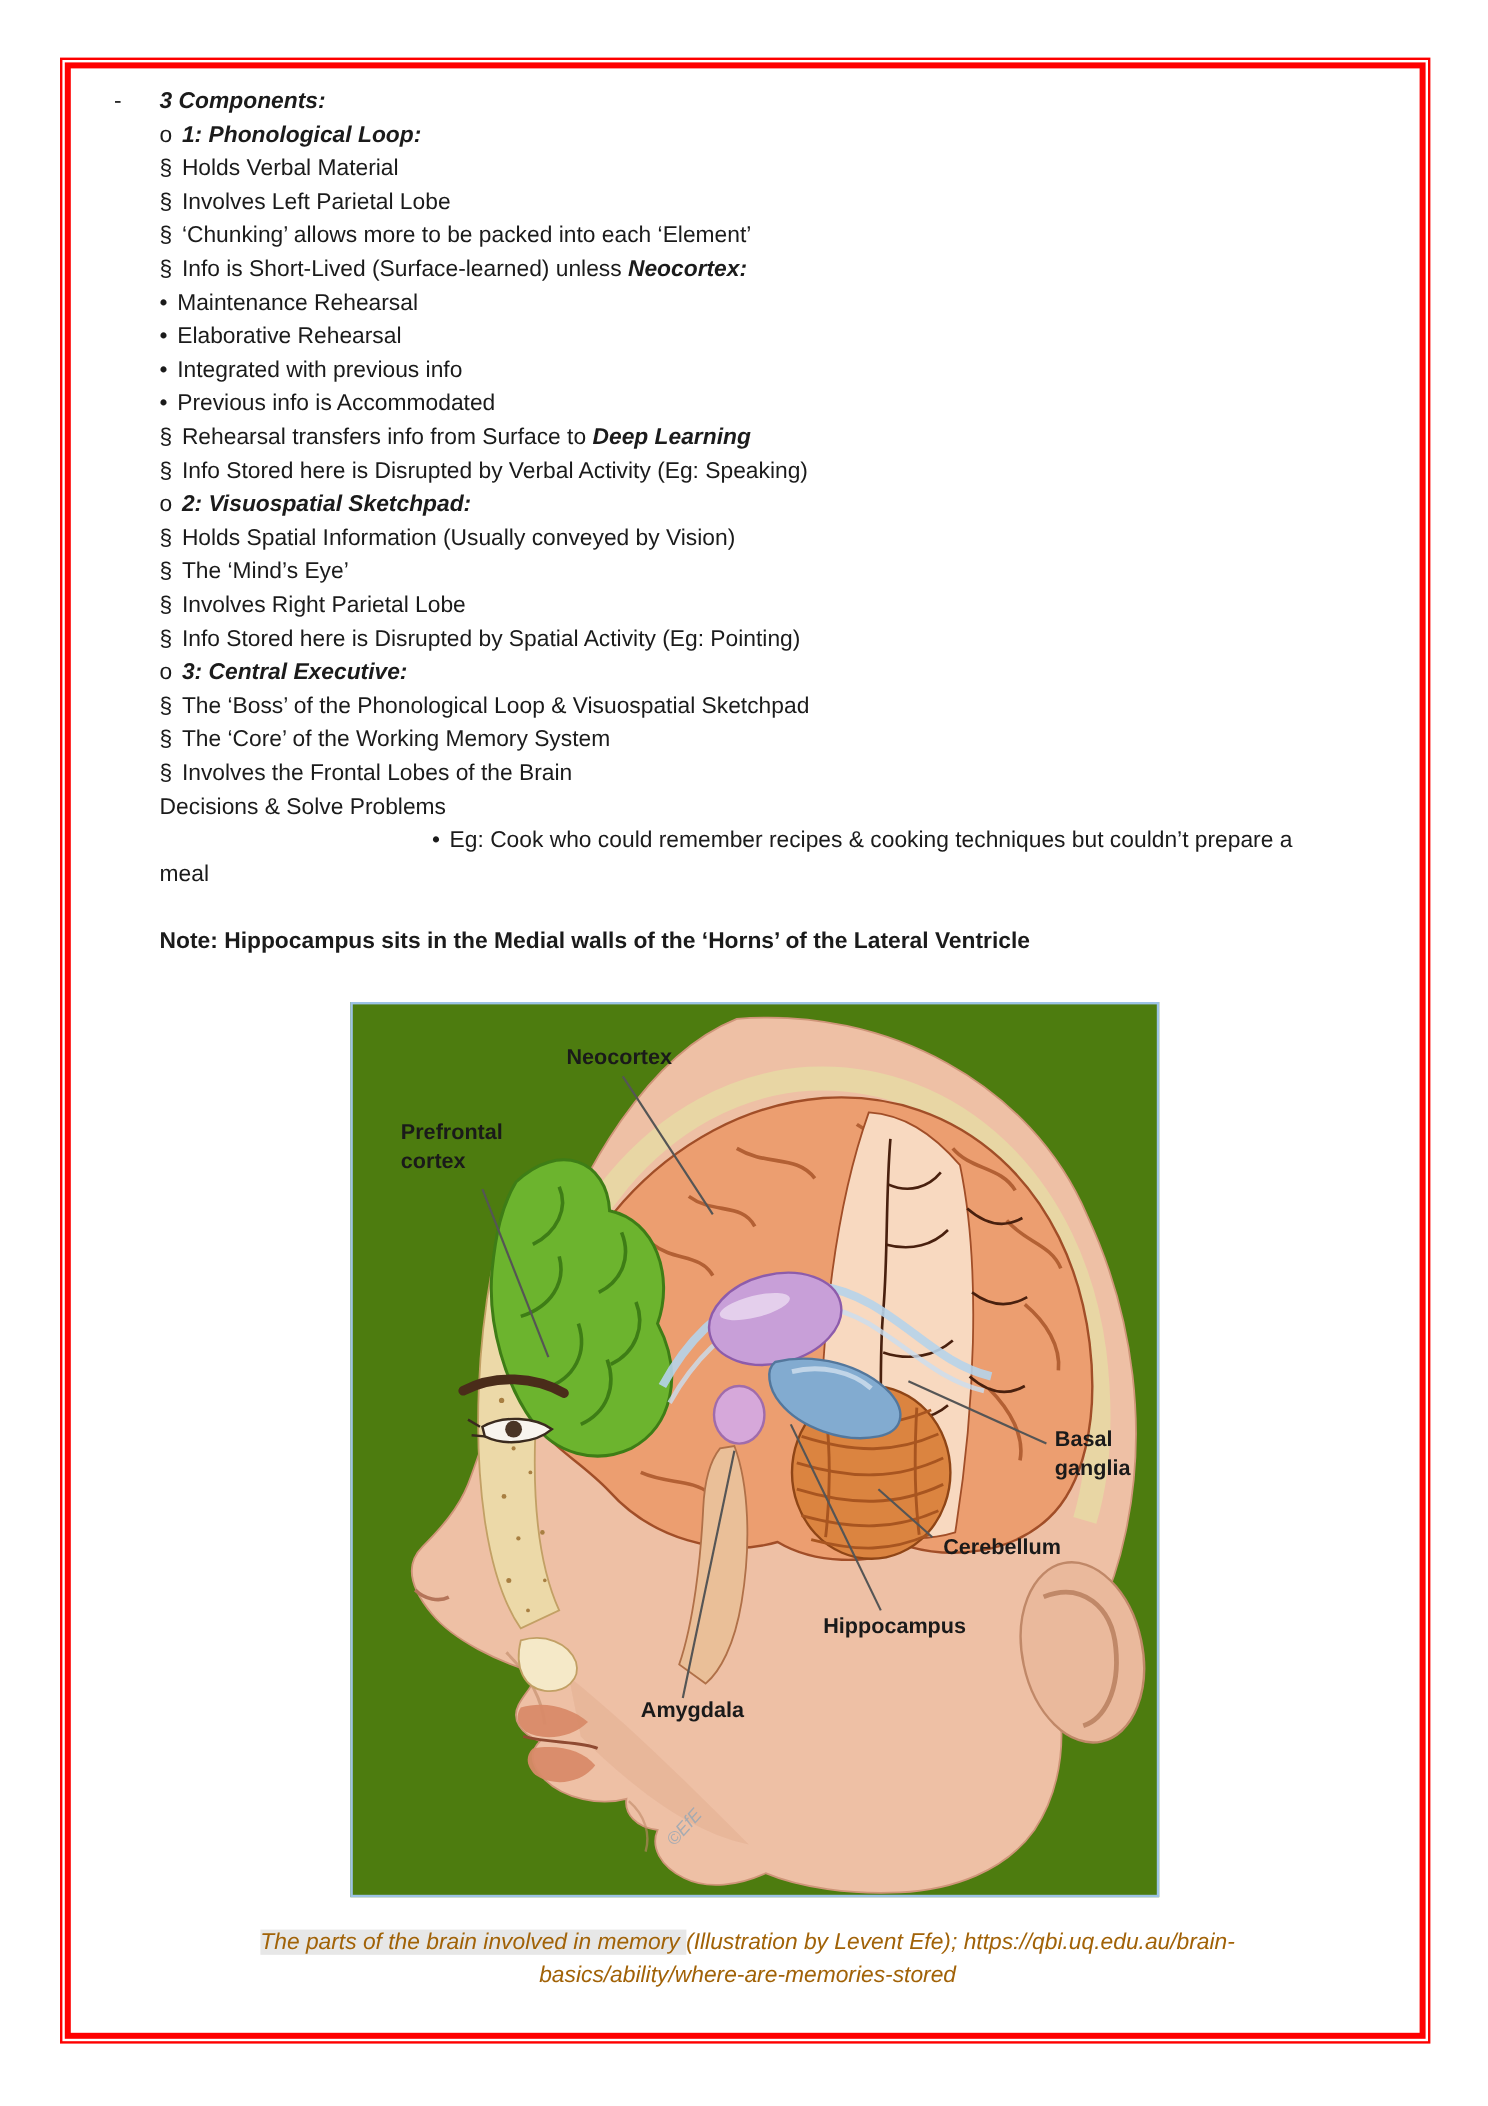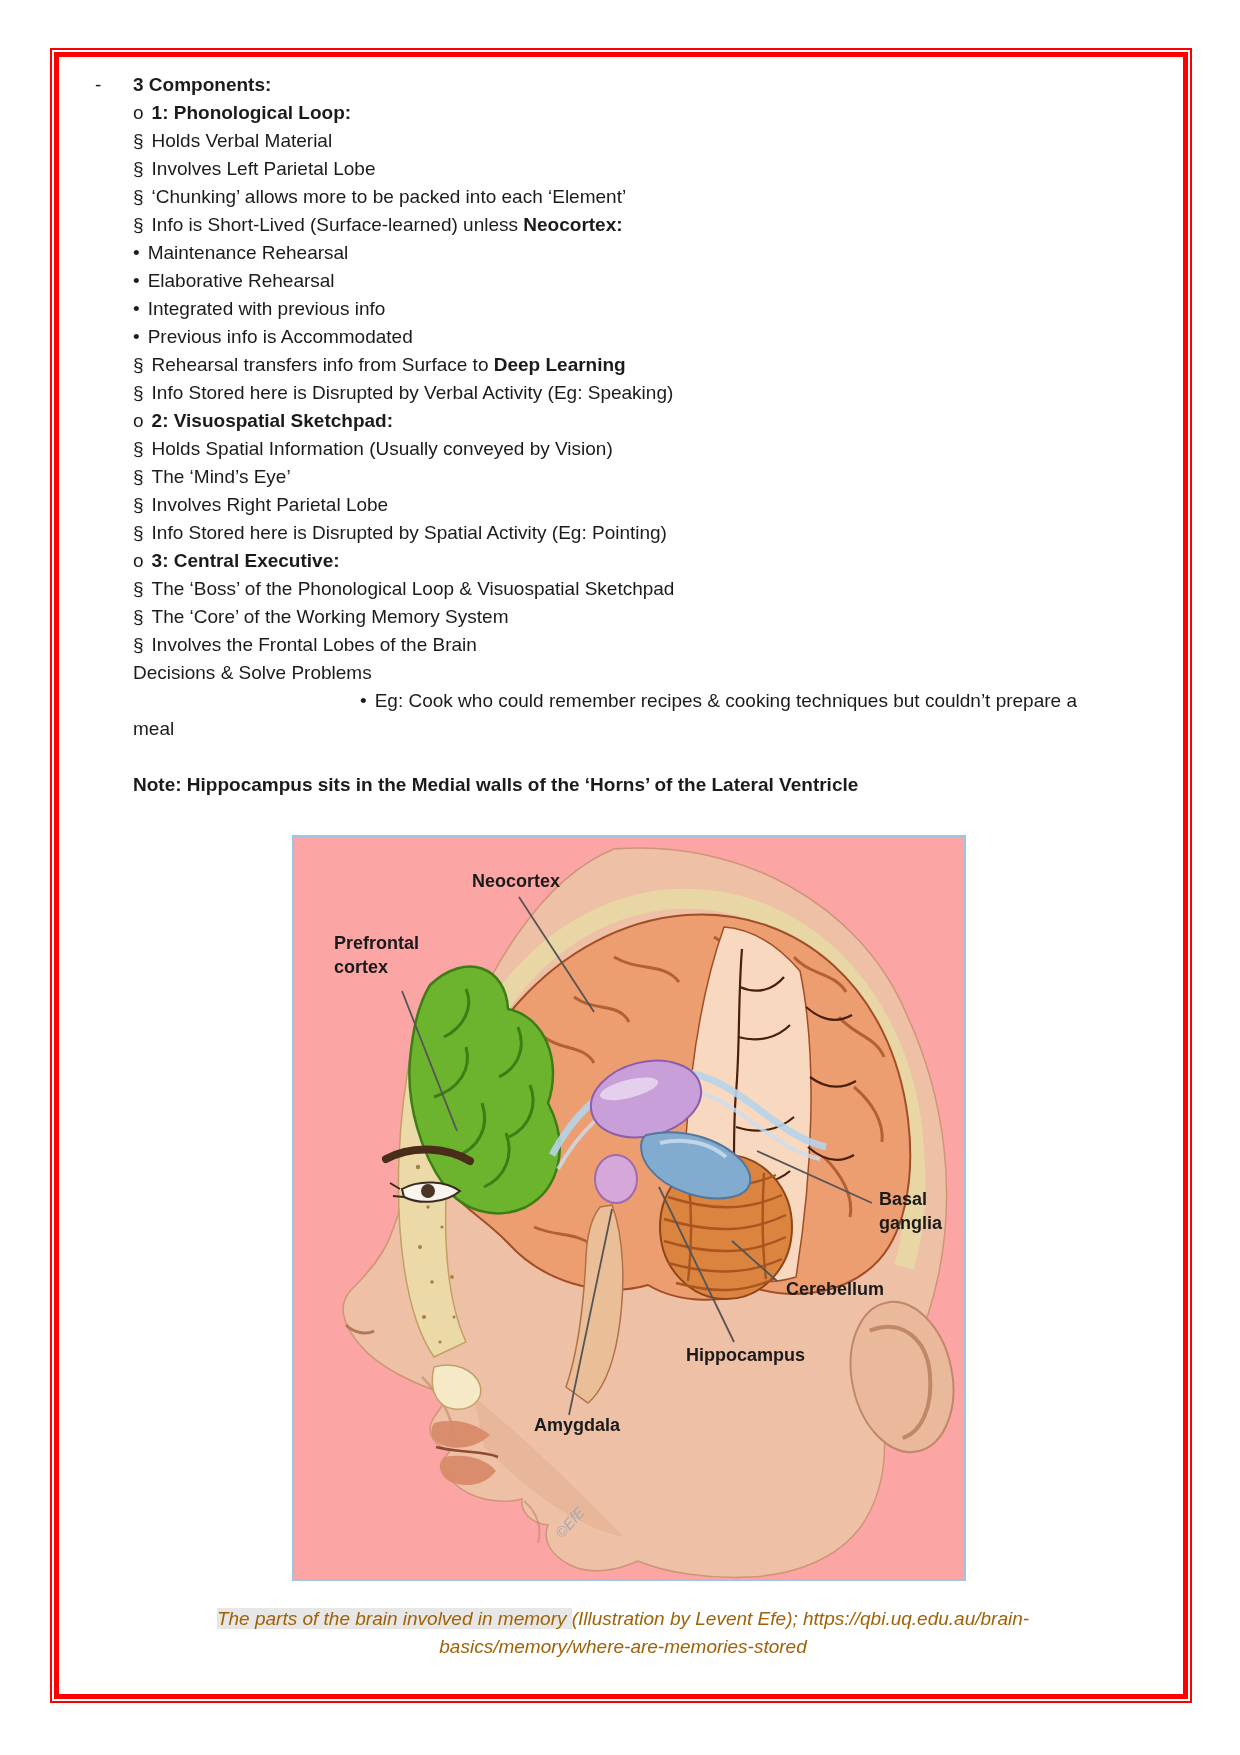--- a/index.html
+++ b/index.html
@@ -7,24 +7,24 @@
         font-family:"Liberation Sans",sans-serif;color:#1b1b1b;}
   .frame{position:absolute;left:50px;top:48px;width:1142px;height:1655px;
          border:2px solid #fe0000;padding:2px;box-sizing:border-box;}
   .frame-inner{width:100%;height:100%;border:5px solid #fe0000;box-sizing:border-box;position:relative;}
   .content{position:absolute;left:0;top:0;right:0;padding:14px 8px 0 74px;
            font-size:19px;line-height:28px;}
   .line{position:relative;white-space:nowrap;}
   .line .marker{margin-right:8px;}
   .line.hang .marker{position:absolute;left:-38px;margin:0;}
   .line.deep{padding-left:227px;}
-  .b{font-weight:bold;}
+  .b{font-weight:bold;font-style:italic;}
   .note{margin-top:28px;font-weight:bold;white-space:nowrap;}
   .figure{margin:36px 0 0 159px;width:670px;height:742px;border:2px solid #9dc3e6;
-          background:#fca5a5;box-sizing:content-box;text-decoration:underline;}
+          background:#4d7c0f;box-sizing:content-box;text-decoration:underline;}
   .figure svg{display:block;}
   .caption{margin-top:24px;width:980px;text-align:center;font-style:italic;
            font-size:19px;line-height:28px;color:#a16207;}
   .caption .hl{background:#e7e7e7;}
   svg text.fig-label{font-family:"Liberation Sans",sans-serif;font-size:18px;font-weight:700;fill:#1a1a1a;}
   svg text.wm{font-family:"Liberation Sans",sans-serif;font-size:15px;font-style:italic;fill:#9aa8b5;opacity:.85;}
   svg .leader{stroke:#555555;stroke-width:1.8;fill:none;}
 </style>
 </head>
 <body>
@@ -204,19 +204,19 @@
             <text class="fig-label" x="492" y="458">Cerebellum</text>
             <text class="fig-label" x="392" y="524">Hippocampus</text>
             <text class="fig-label" x="240" y="594">Amygdala</text>
 
             <text class="wm" x="268" y="702" transform="rotate(-48 268 702)">©EfE</text>
           </svg>
         </div>
 
         <div class="caption">
           <span class="hl">The parts of the brain involved in memory </span><span>(Illustration by Levent Efe); https://qbi.uq.edu.au/brain-</span><br>
-          <span>basics/memory/where-are-memories-stored</span>
+          <span>basics/ability/where-are-memories-stored</span>
         </div>
 
       </div>
     </div>
   </div>
 </div>
 
 </body></html>

